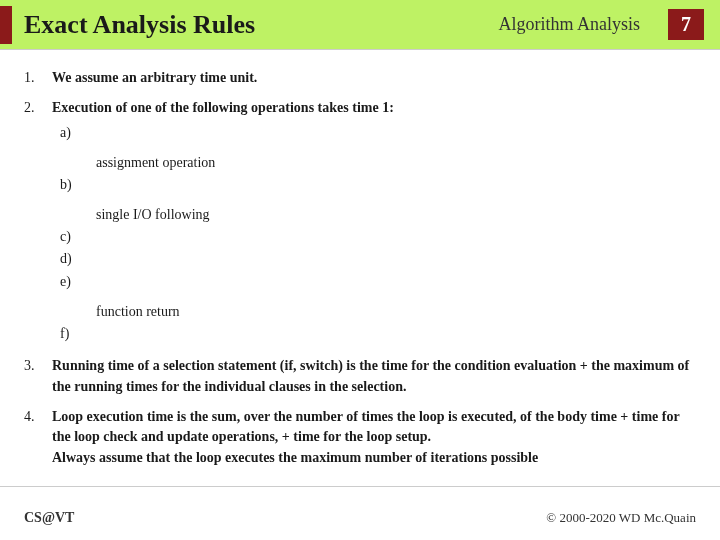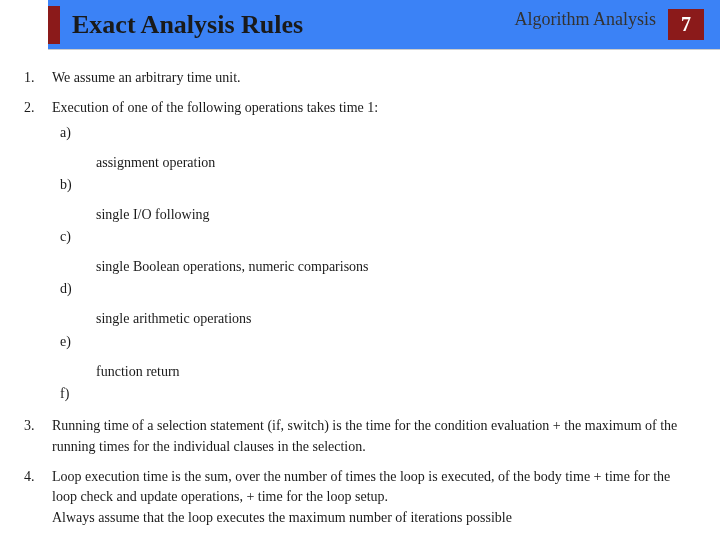--- a/index.html
+++ b/index.html
@@ -22,43 +22,43 @@
       display: flex;
       flex-direction: column;
     }
 
     
     .header {
       display: flex;
       align-items: center;
       padding: 8px 16px 8px 0;
       border-bottom: 1px solid #ccc;
-      background: #3b82f6;
+      background: #bef264;
       min-height: 50px;
-      margin-left: 48px;
     }
 
     .header-accent {
       width: 12px;
       height: 38px;
       background: #8B1A1A;
       margin-right: 12px;
       flex-shrink: 0;
     }
 
     .header-title {
       font-size: 26px;
       font-weight: bold;
       color: #1a1a1a;
       flex: 1;
     }
 
     .header-right {
       display: flex;
-      gap: 12px;
+      align-items: center;
+      gap: 28px;
     }
 
     .algorithm-label {
       font-size: 18px;
       color: #333;
     }
 
     .slide-number {
       background: #8B1A1A;
       color: #ffffff;
@@ -107,20 +107,21 @@
       font-size: 14px;
     }
 
     .sub-text {
       font-size: 14px;
       margin-top: 30px;
     }
 
     .list-item-text {
       font-size: 14px;
+      font-weight: bold;
     }
 
     
     .footer {
       display: flex;
       justify-content: space-between;
       align-items: center;
       padding: 23px 24px;
       border-top: 1px solid #ccc;
       font-size: 13px;
@@ -172,25 +173,23 @@
           <div class="sub-item">
             <span class="sub-label">a)</span>
             <span class="sub-text">assignment operation</span>
           </div>
           <div class="sub-item">
             <span class="sub-label">b)</span>
             <span class="sub-text">single I/O following</span>
           </div>
           <div class="sub-item">
             <span class="sub-label">c)</span>
-            <span class="sub-text">single Boolean operations, numeric comparisons</span>
           </div>
           <div class="sub-item">
             <span class="sub-label">d)</span>
-            <span class="sub-text">single arithmetic operations</span>
           </div>
           <div class="sub-item">
             <span class="sub-label">e)</span>
             <span class="sub-text">function return</span>
           </div>
           <div class="sub-item">
             <span class="sub-label">f)</span>
           </div>
         </div>
       </div>
@@ -209,14 +208,15 @@
         <span class="list-item-text">Loop execution time is the sum, over the number of times the loop is executed, of the body time + time for the loop check and update operations, + time for the loop setup.</span>
         <br>
         <span class="list-item-text">Always assume that the loop executes the maximum number of iterations possible</span>
       </div>
     </div>
 
   </div>
 
   <div class="footer">
     <span class="footer-left">CS@VT</span>
+    <span class="footer-right">© 2000-2020 WD Mc.Quain</span>
   </div>
 </div>
 
 </body></html>

